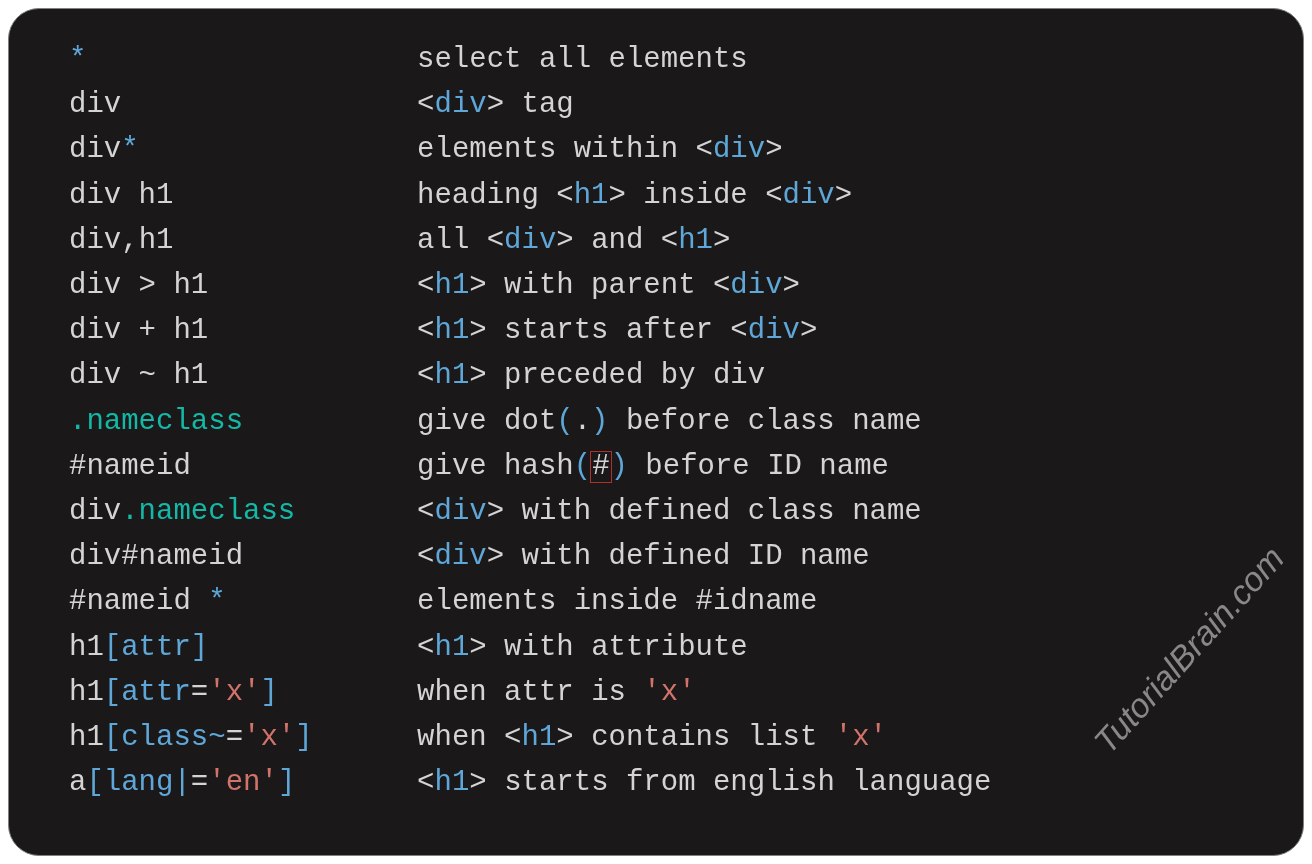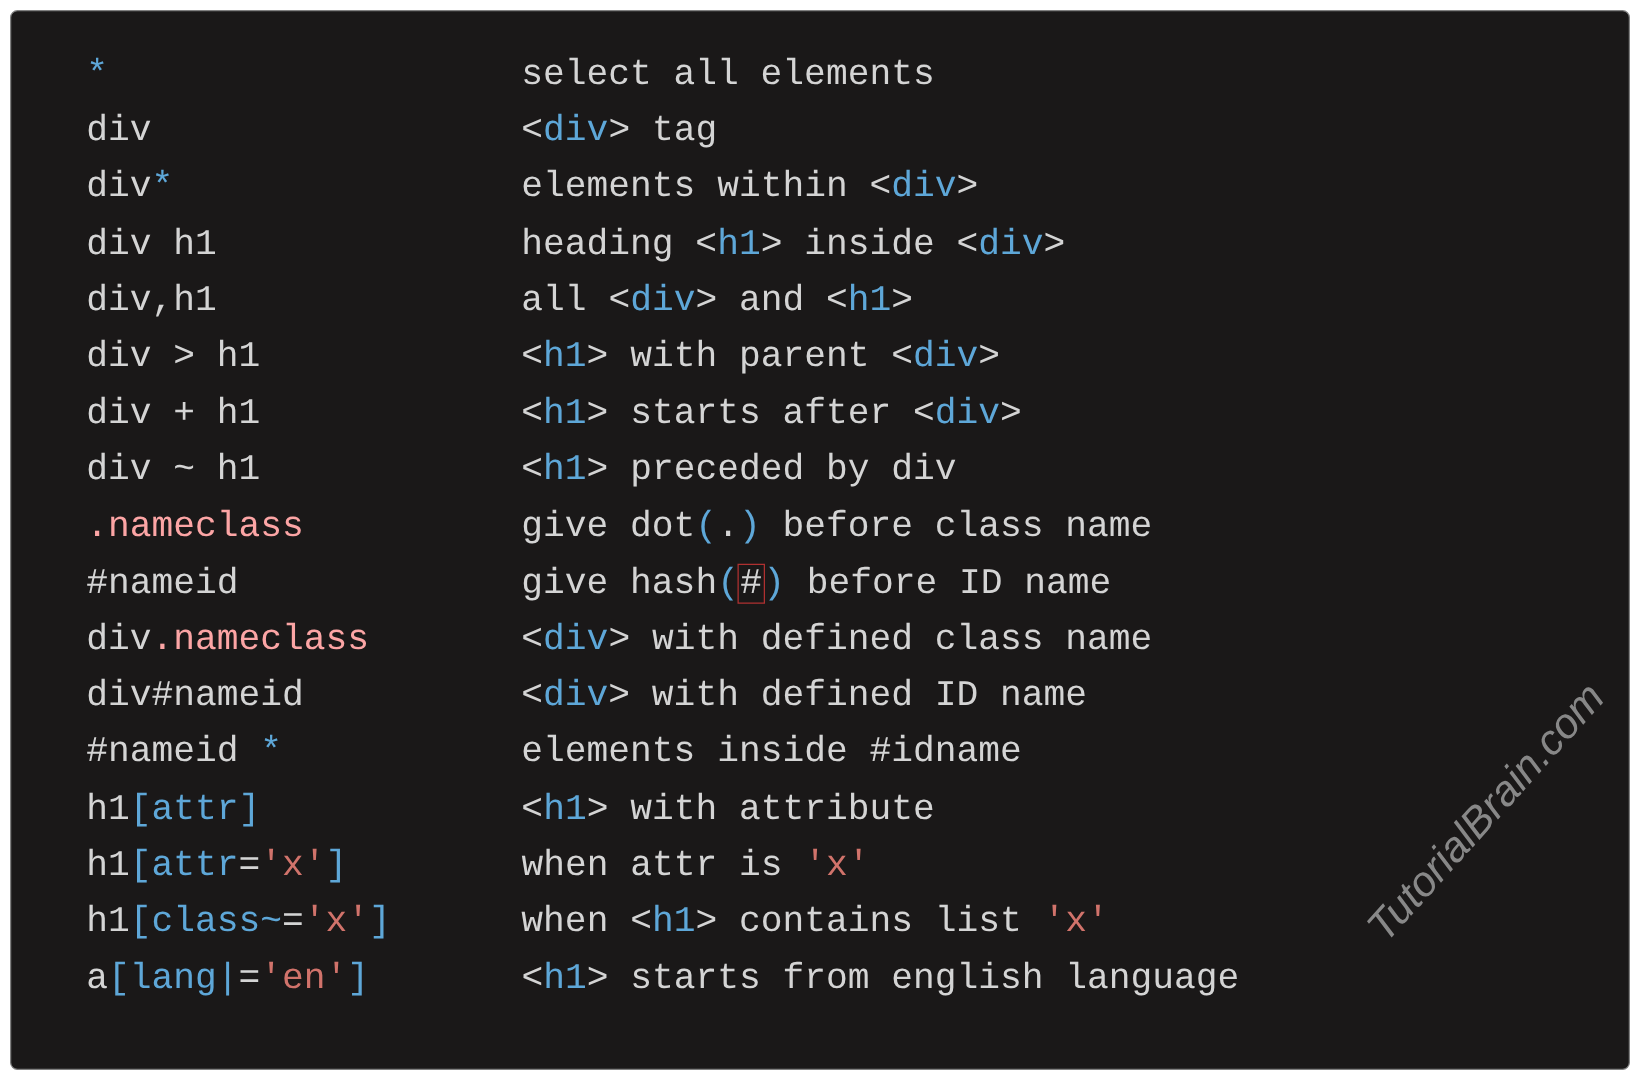--- a/index.html
+++ b/index.html
@@ -11,35 +11,35 @@
     font-family: "Consolas", "Menlo", "Courier New", monospace;
   }
   .frame {
     position: absolute;
     left: 8px;
     top: 8px;
     width: 1296px;
     height: 848px;
     background: #1a1818;
     border: 1px solid #808080;
-    border-radius: 6px;
+    border-radius: 31px;
     box-sizing: border-box;
     overflow: hidden;
   }
   .codeblock {
     position: absolute;
     left: 60px;
     top: 28px;
     font-size: 29px;
     line-height: 45.2px;
     white-space: pre;
     color: #d4d4d4;
   }
   .t-keyword   { color: #5ea7d8; }
-  .t-selector  { color: #fca5a5; }
+  .t-selector  { color: #14b8a6; }
   .t-bracket   { color: #5ea7d8; }
   .t-punct     { color: #d4d4d4; }
   .t-string    { color: #d1736b; }
   .t-errbox {
     display: inline-block;
     border: 1.5px solid #b03030;
     padding: 0 1px;
     margin: 0 -1px;
     line-height: 1.05;
   }

